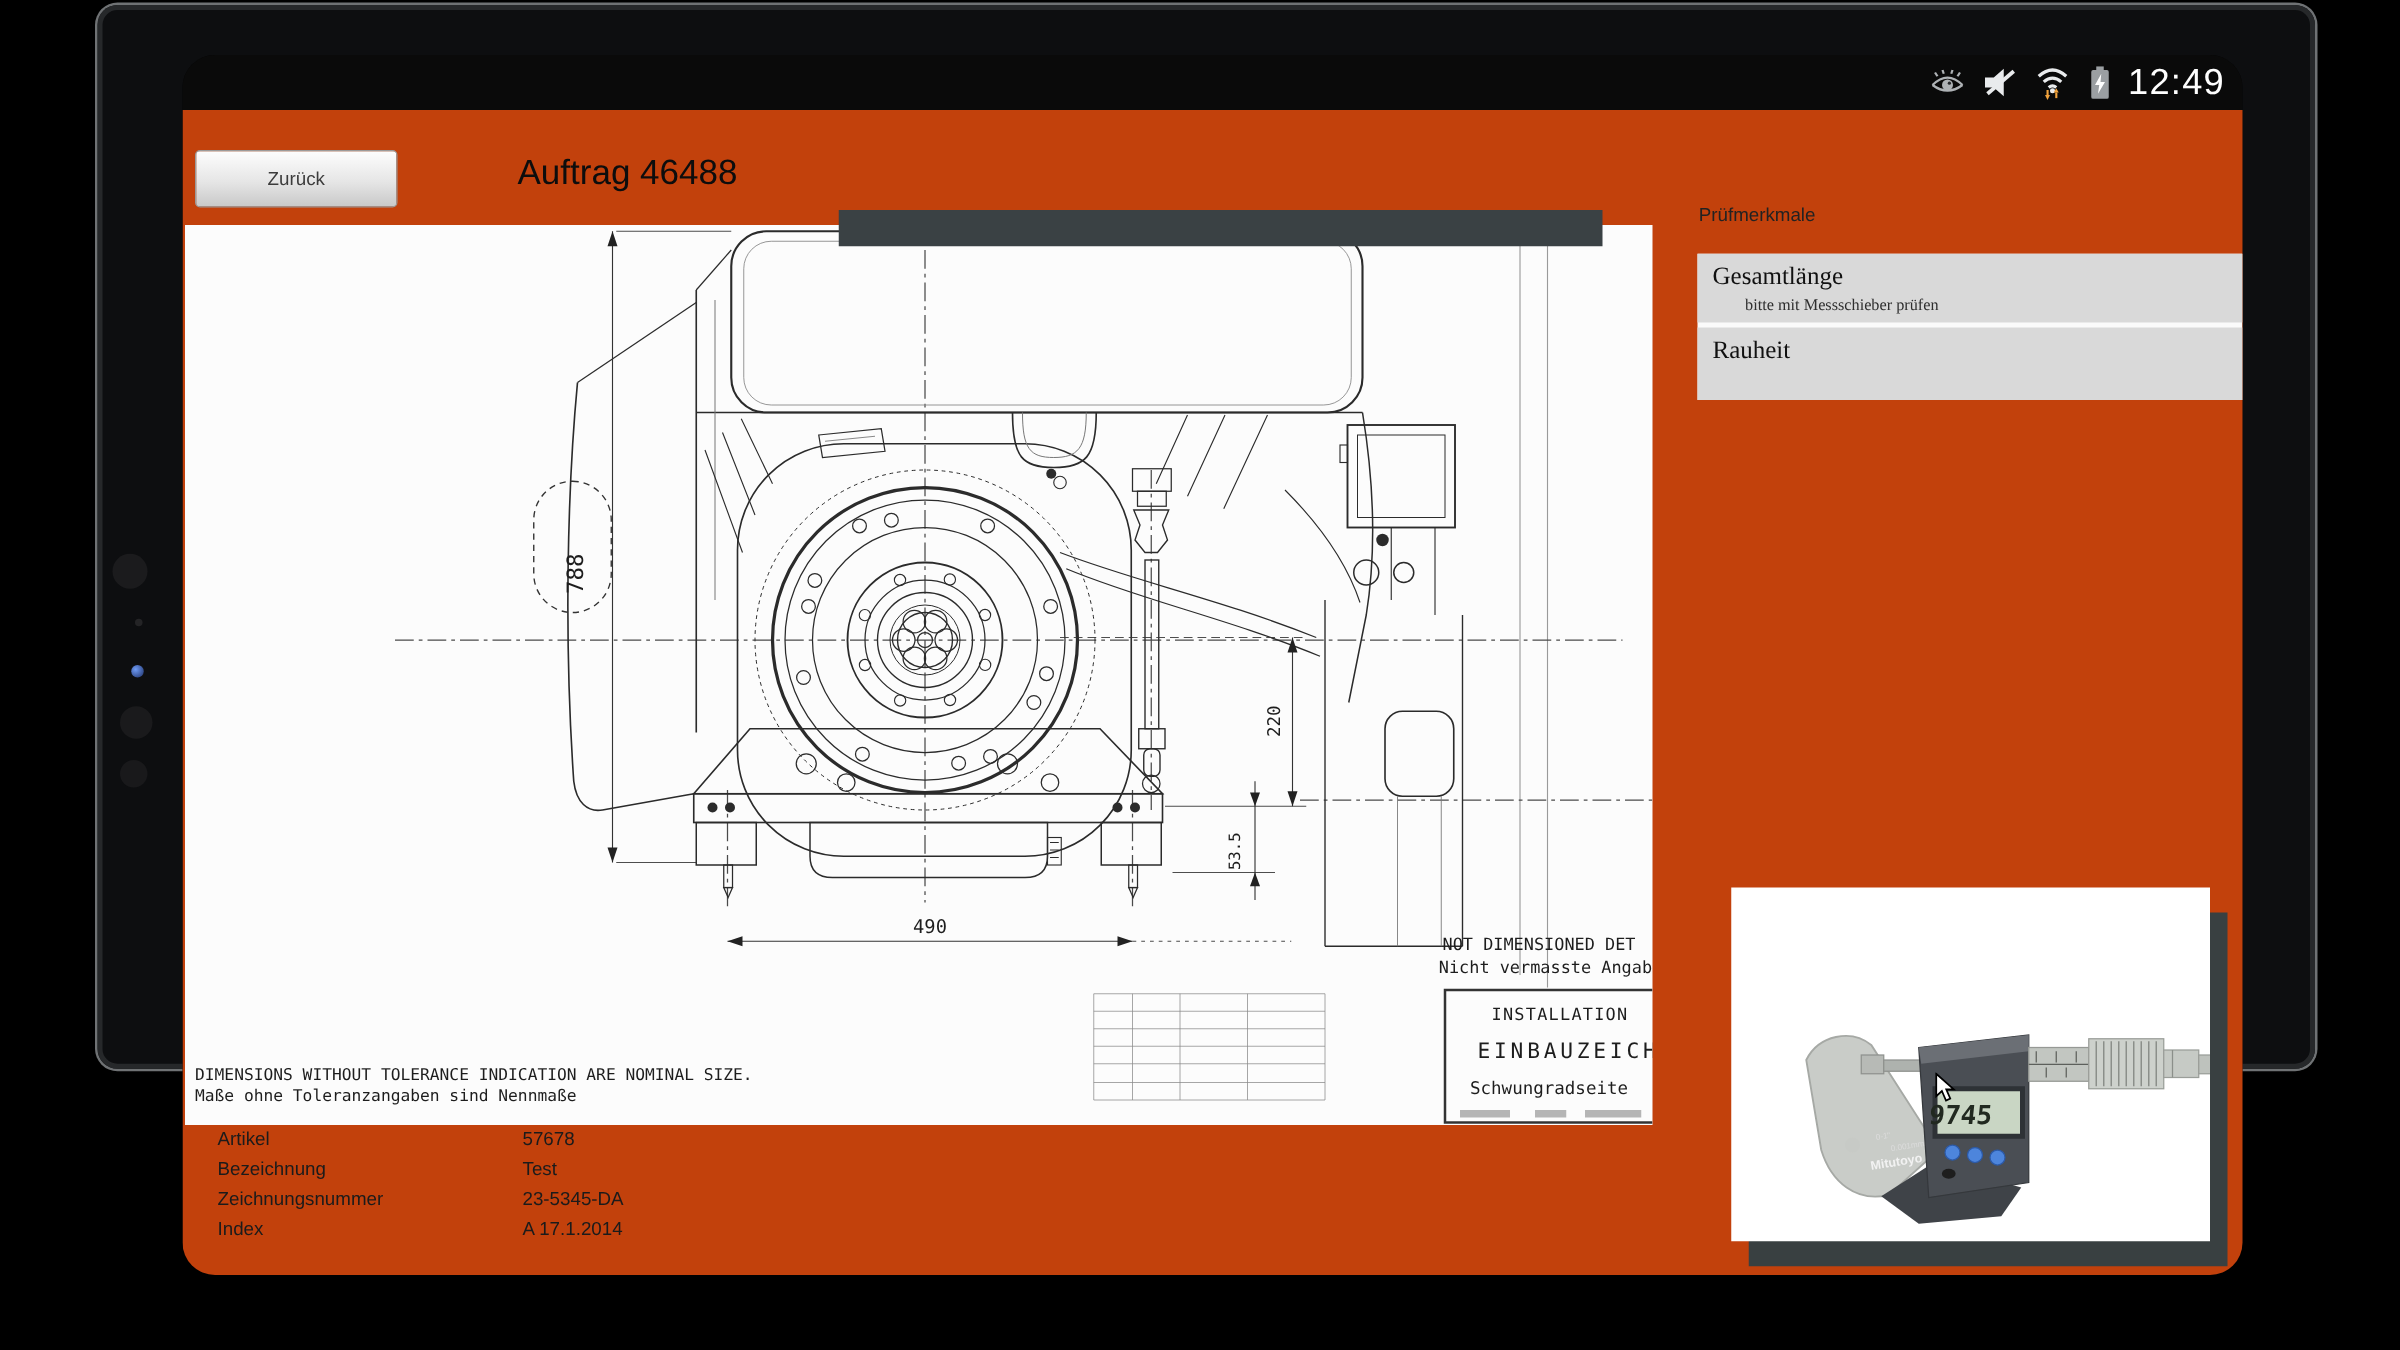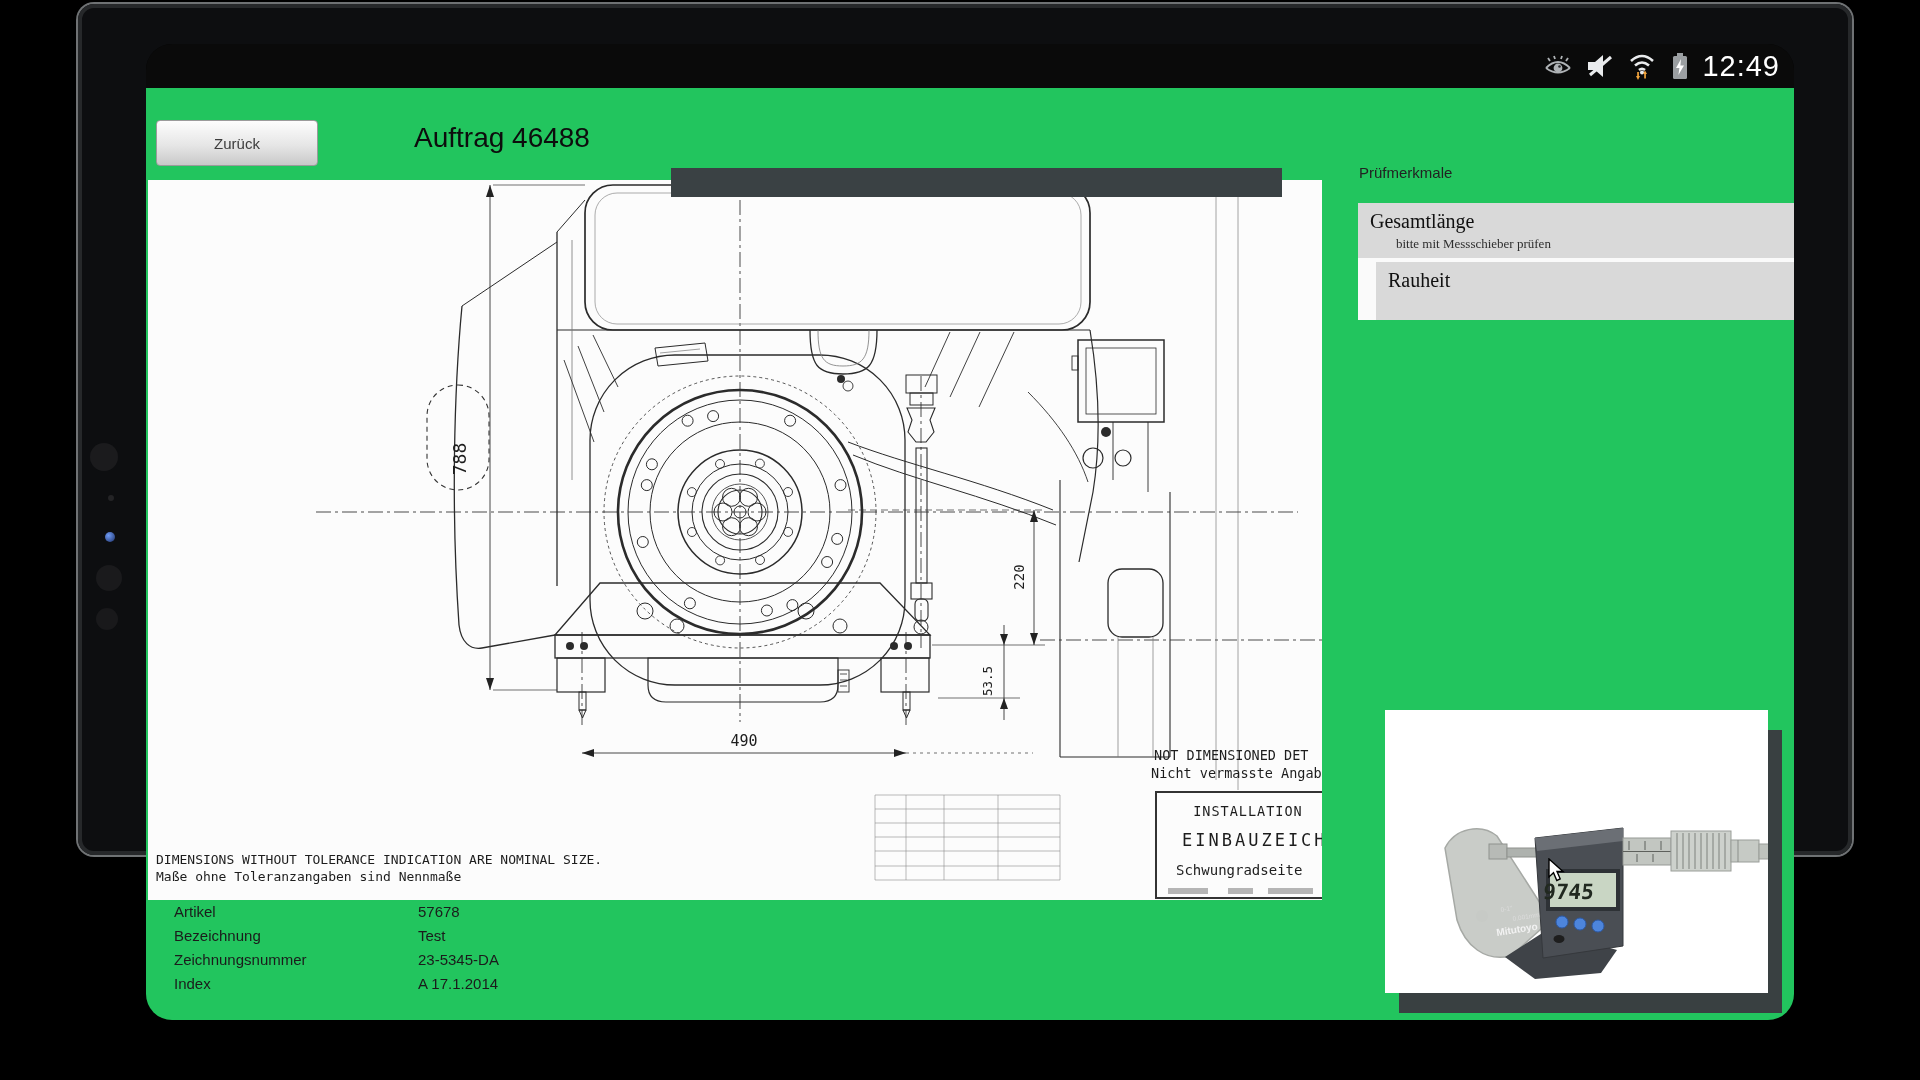--- a/index.html
+++ b/index.html
@@ -8,21 +8,21 @@
   
   .tablet{left:78px;top:4px;width:1774px;height:851px;border-radius:16px;background:#0d0e10;
     box-shadow:0 0 0 2px #6f7274, inset 0 0 0 4px #26282a, 0 0 22px rgba(0,0,0,.9);}
   .sensor{border-radius:50%;}
   
   .screen{left:68px;top:40px;width:1648px;height:976px;background:#060606;border-radius:26px;overflow:hidden;}
   .statusbar{left:0;top:0;width:1648px;height:44px;background:#0a0a0a;display:flex;align-items:center;
     justify-content:flex-end;gap:14px;padding-right:14px;box-sizing:border-box;}
   .sb-time{color:#fff;font-size:29px;letter-spacing:1px;}
   
-  .app{left:0;top:44px;width:1648px;height:932px;background:#22c55e;overflow:hidden;padding-left:40px;}
+  .app{left:0;top:44px;width:1648px;height:932px;background:#c2410c;overflow:hidden;padding-left:40px;}
   .back-btn{left:10px;top:32px;width:160px;height:44px;border:1px solid #9b9b9b;border-radius:4px;
     background:linear-gradient(#fdfdfd,#e6e6e6 55%,#c9c9c9);color:#3c3c3c;font-size:15px;
     display:flex;align-items:center;justify-content:center;cursor:pointer;}
   .page-title{left:268px;top:34px;font-size:28px;color:#0d0d0d;}
   .sheet{left:2px;top:92px;width:1174px;height:720px;background:#fcfcfc;overflow:hidden;}
   .scanbar{left:525px;top:80px;width:611px;height:29px;background:#3a4144;}
   .meta-row{height:24px;font-size:15px;color:#1b1b1b;display:flex;}
   .meta-row .l{width:244px;}
   
   .panel-title{left:1213px;top:76px;font-size:15px;color:#222;}
@@ -305,21 +305,21 @@
           <span>A 17.1.2014</span>
           </div>
       </div>
 
       <div class="abs panel-title">Prüfmerkmale</div>
       <div class="abs cardwrap">
         <div class="card" style="height:55px;">
           <div class="t">Gesamtlänge</div>
           <div class="s">bitte mit Messschieber prüfen</div>
         </div>
-        <div class="card" style="height:58px;margin-bottom:0;margin-left:18px;">
+        <div class="card" style="height:58px;margin-bottom:0;">
           <div class="t">Rauheit</div>
           <div class="s"></div>
         </div>
       </div>
 
       <div class="abs micro-shadow"></div>
       <div class="abs micro-card">
         <svg width="383" height="283" viewBox="0 0 383 283">
 
           <path d="M60,138 C70,118 96,113 112,126 L166,210 L126,246 C100,252 80,236 72,210 Z" fill="#c9ccc8" stroke="#a6a9a5" stroke-width="1.5"></path>

